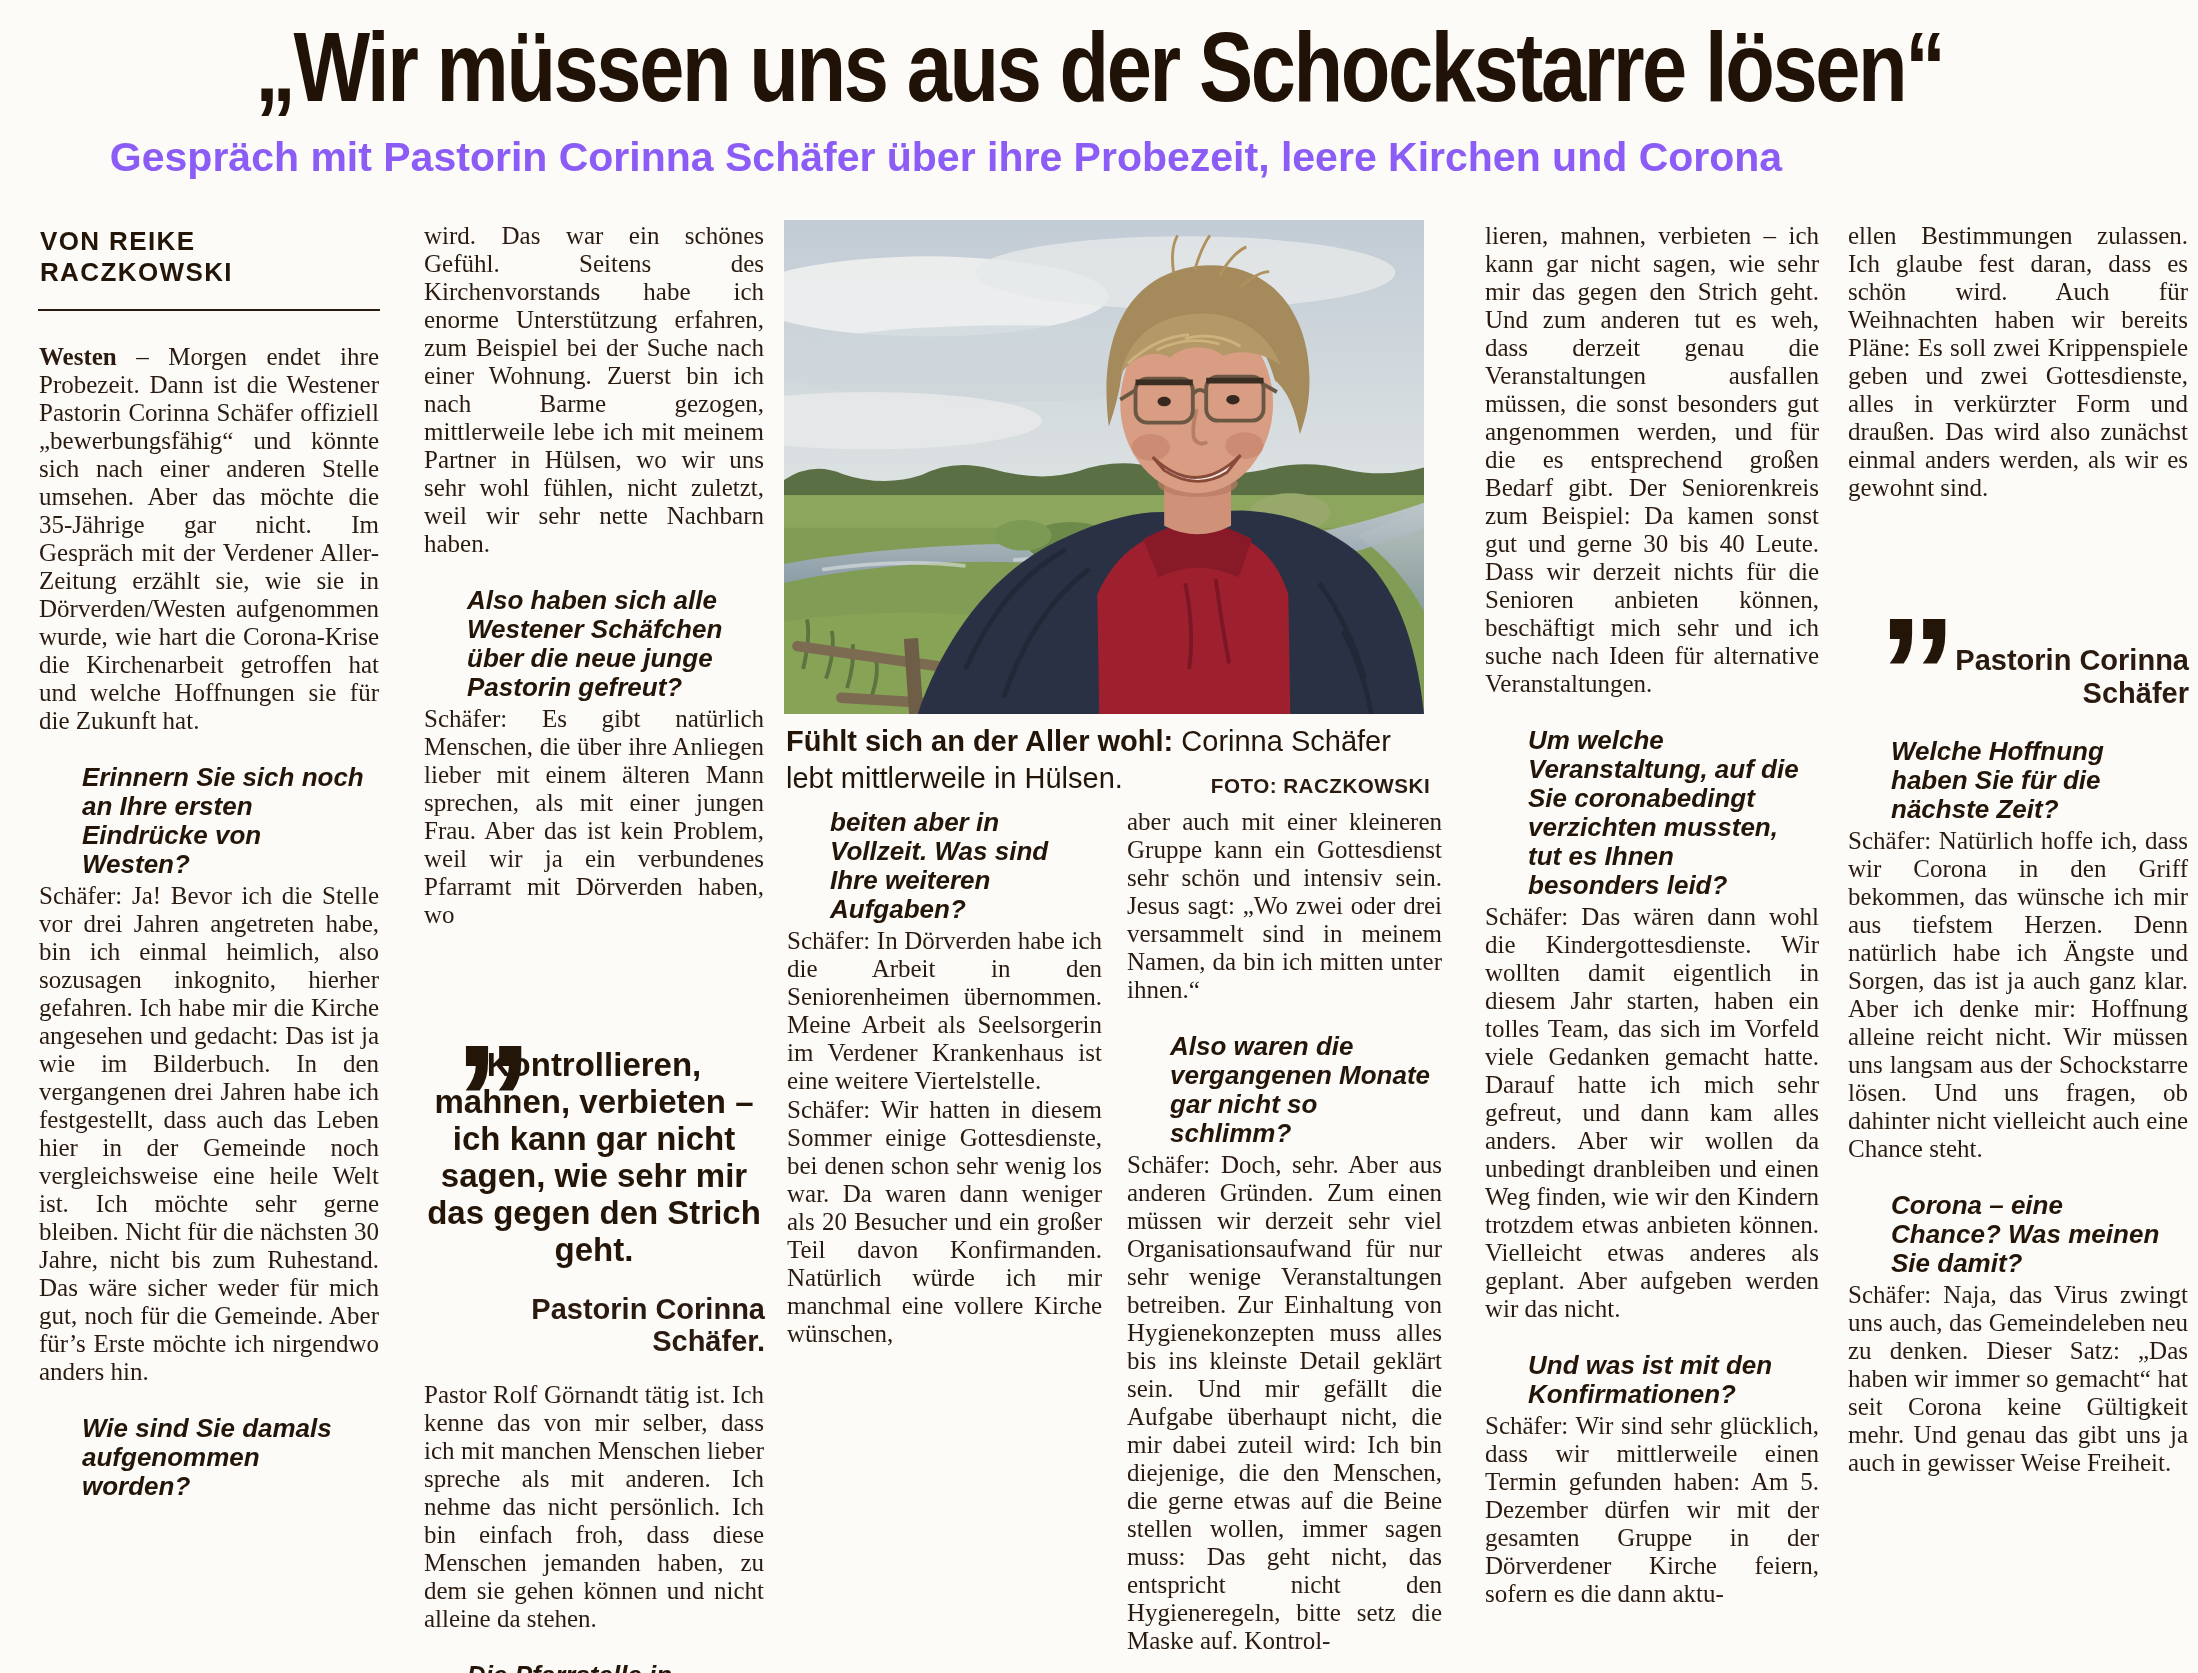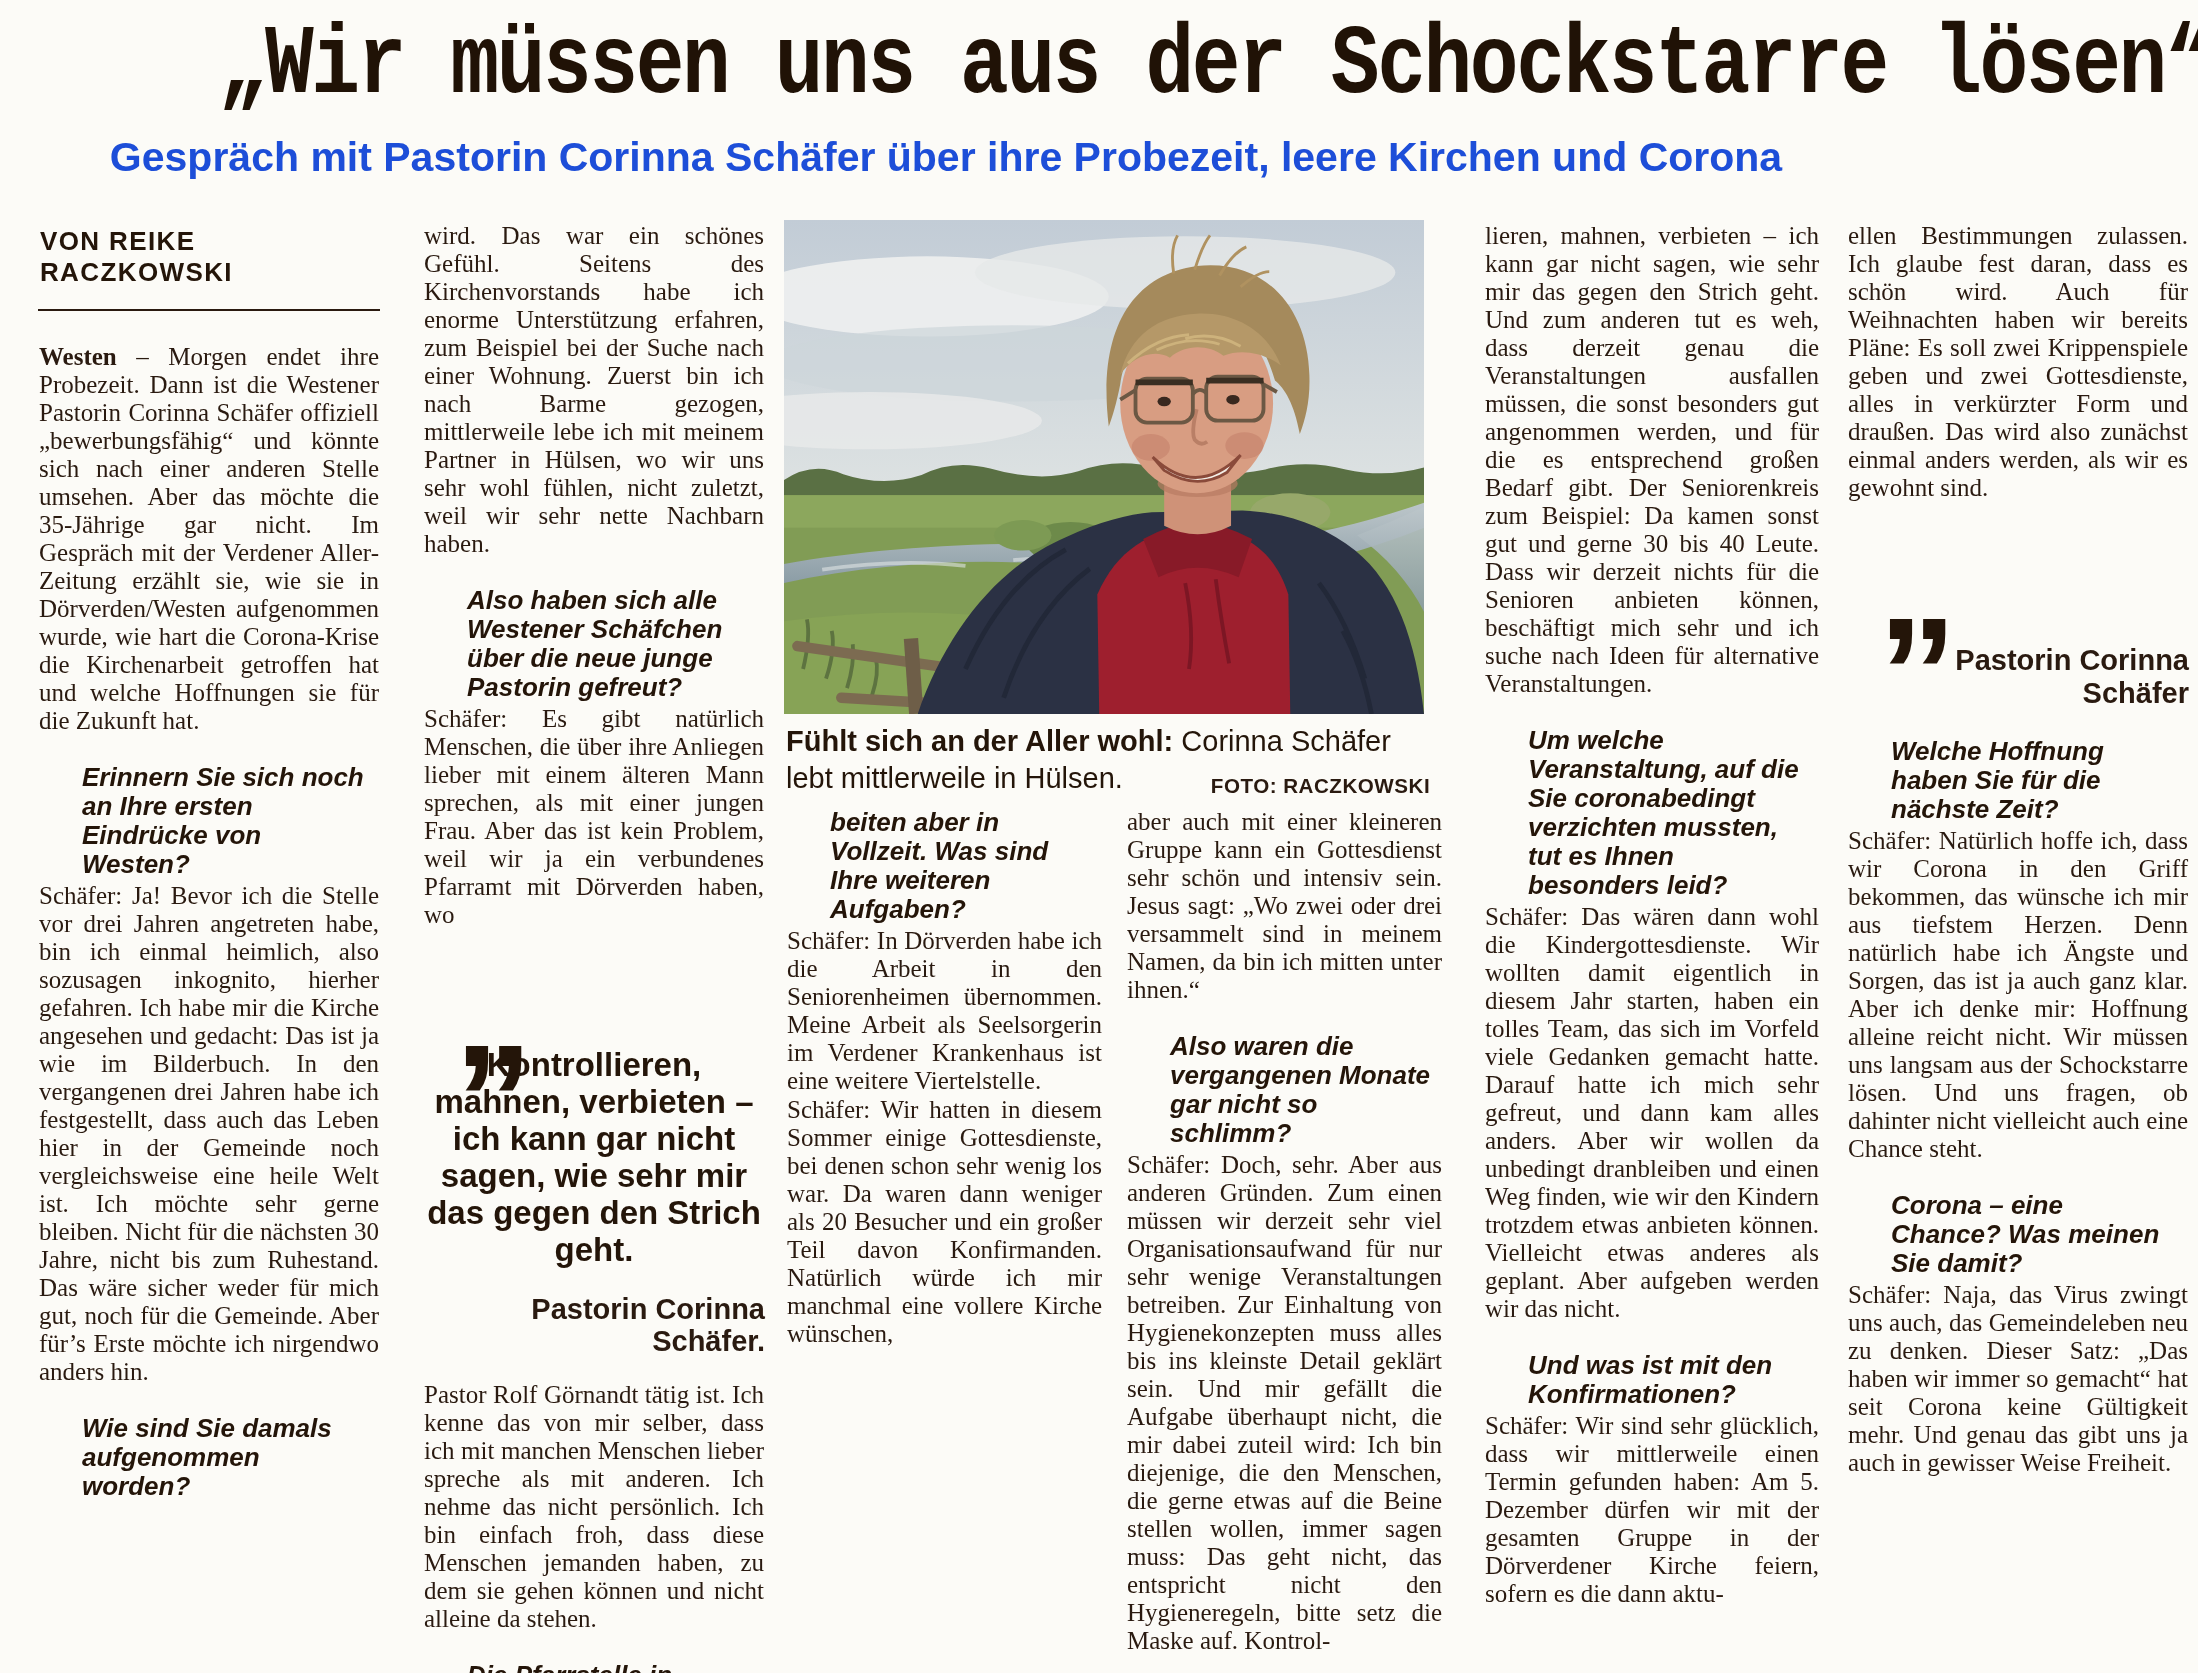--- a/index.html
+++ b/index.html
@@ -1,23 +1,23 @@
 <!DOCTYPE html>
 <html lang="de"><head>
 <meta charset="utf-8">
 <style>
   html,body{margin:0;padding:0;background:#e8e6e0;}
   .page{position:relative;width:2199px;height:1674px;background:#fcfbf7;overflow:hidden;
         color:#2a1a10;font-family:"Liberation Serif",serif;}
   .headline{position:absolute;top:9.6px;left:0;width:2199px;margin:0;text-align:center;
-            font-family:Liberation Mono, monospace;font-weight:700;font-size:99px;
+            font-family:Liberation Sans, sans-serif;font-weight:700;font-size:99px;
             color:#201206;white-space:nowrap;}
   .headline-inner{display:inline-block;transform:scaleX(0.82);transform-origin:center;letter-spacing:-2.9px;}
   .subhead{position:absolute;top:134px;left:0;width:1892px;margin:0;text-align:center;
-           font-family:"Liberation Sans",sans-serif;font-weight:700;font-size:41px;color:#1d4ed8;}
+           font-family:"Liberation Sans",sans-serif;font-weight:700;font-size:41px;color:#8b5cf6;}
 
   .col{position:absolute;top:222px;}
   #col1{left:38px;width:342px;}
   #col2{left:423px;width:342px;}
   #col3{left:786px;width:317px;top:808px;}
   #col4{left:1126px;width:317px;top:808px;}
   #col5{left:1484px;width:336px;}
   #col6{left:1847px;width:342px;}
   .col > :first-child{margin-top:0 !important;}
 

